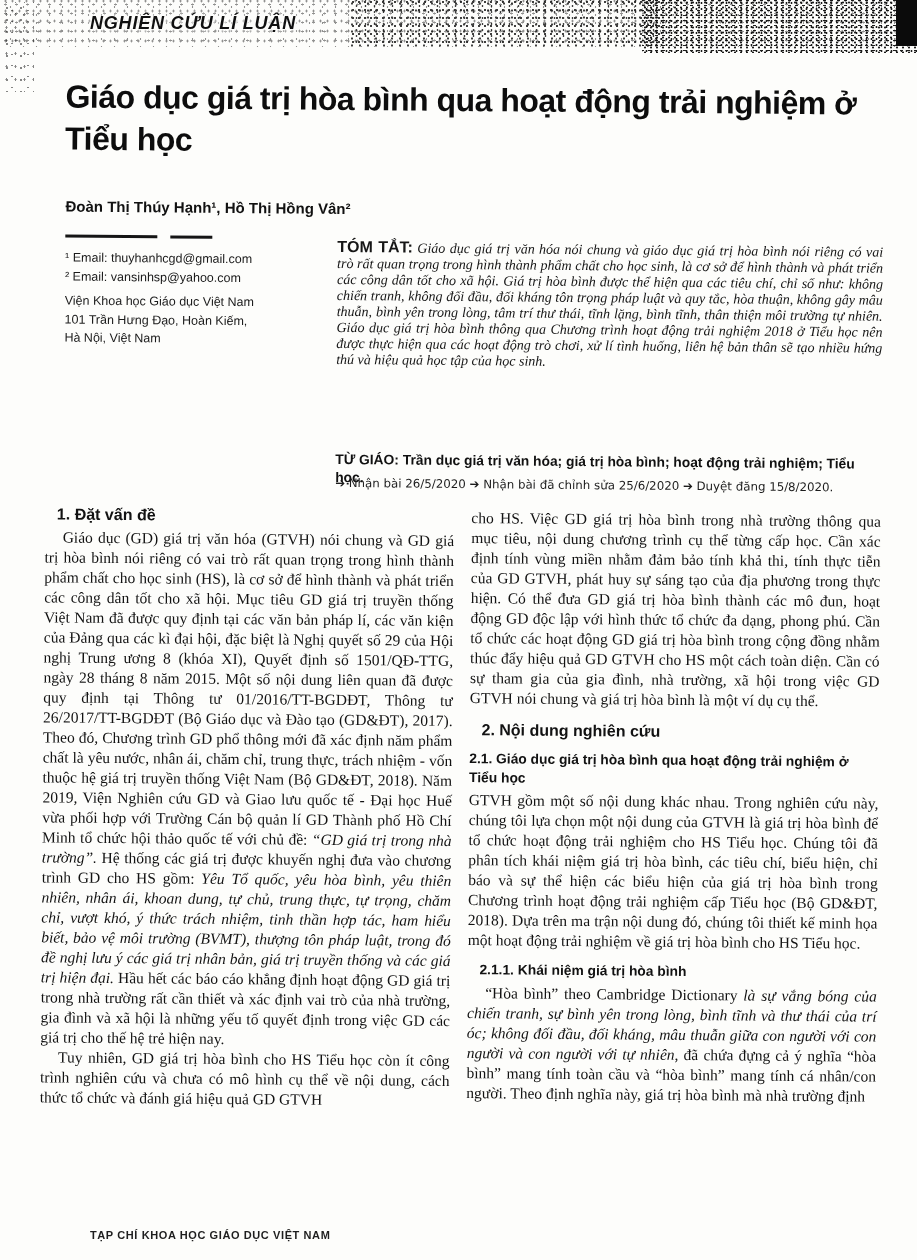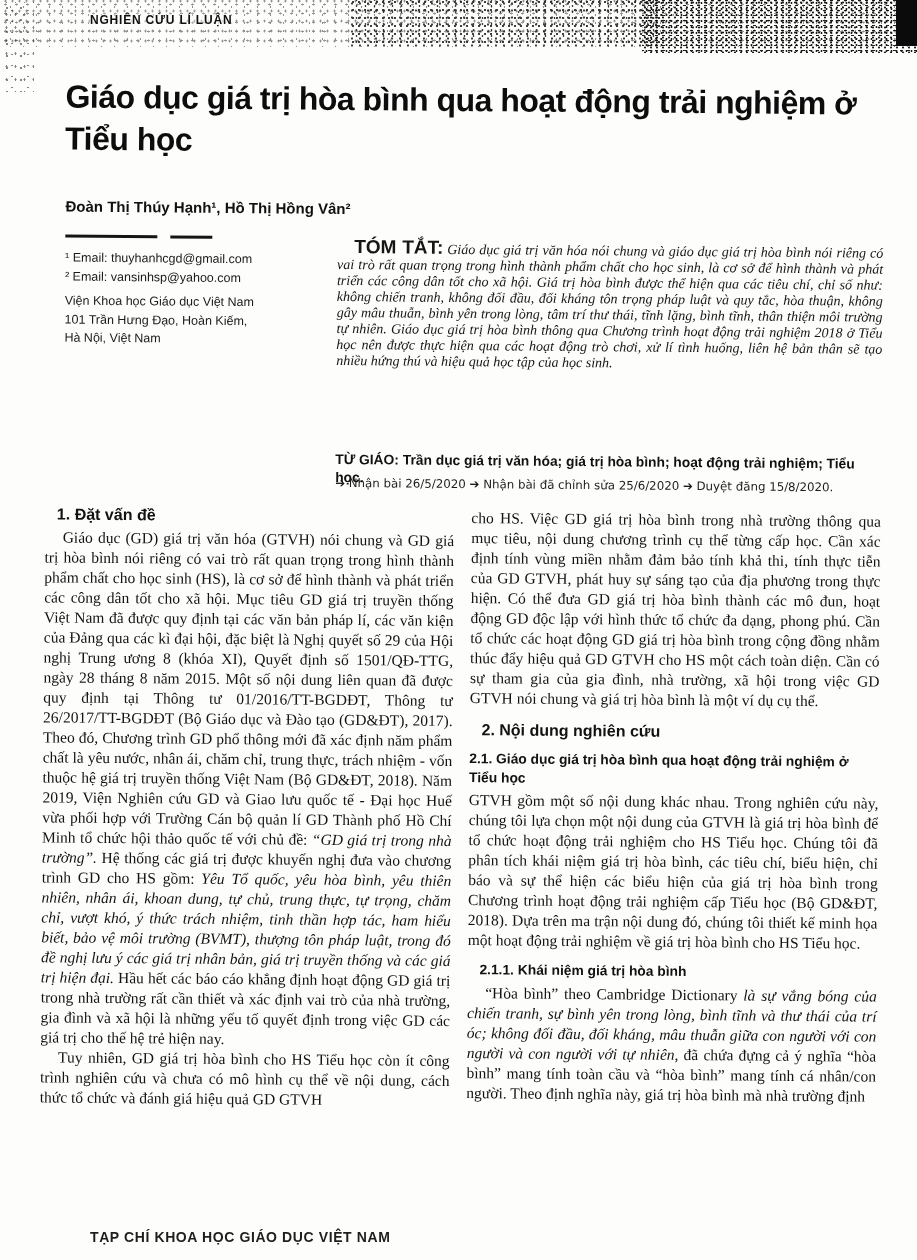--- a/index.html
+++ b/index.html
@@ -24,23 +24,24 @@
   }
   .band-light{position:absolute;inset:0;opacity:.45;}
   .band-mid{position:absolute;top:0;bottom:0;left:38%;width:34%;opacity:.8;
     background-size:8px 7px,9px 6px,6px 8px;}
   .band-heavy{position:absolute;top:0;bottom:-6px;right:0;width:30%;opacity:.95;
     background-size:6px 5px,7px 5px,5px 6px;}
   .band-corner{position:absolute;top:0;right:0;width:21px;height:46px;background:#0b0b0b;}
   .band-label{
     position:absolute;left:90px;top:13px;
     font-family:"Liberation Sans","DejaVu Sans",sans-serif;
-    font-weight:bold;font-size:12px;letter-spacing:.8px;color:#101010;
+    font-weight:bold;font-size:18px;letter-spacing:.8px;color:#101010;
     text-shadow:0 0 4px #fdfdfb,0 0 6px #fdfdfb,1px 1px 3px #fdfdfb;
     white-space:nowrap;
+    font-style:italic;
   }
   .edge-speck{position:absolute;top:2px;left:0;width:34px;height:90px;opacity:.5;
     background-size:14px 12px,16px 11px,9px 13px;}
   
   .scan{position:absolute;inset:0;transform:rotate(.5deg);transform-origin:50% 40%;}
   .title{
     position:absolute;left:62px;top:80px;width:812px;
     font-family:"Liberation Sans","DejaVu Sans",sans-serif;
     font-weight:bold;font-size:32px;line-height:1.3;letter-spacing:-.5px;
     color:#0d0d0d;margin:0;
@@ -60,21 +61,21 @@
     font-size:12.5px;line-height:1.48;color:#1a1a1a;
   }
   .contact .gap{height:6px;}
   .abstract{
     position:absolute;left:335px;top:240px;width:546px;
     font-size:14px;line-height:16px;text-align:justify;
     font-style:italic;color:#161616;
   }
   .abstract .lbl{
     font-style:normal;font-weight:bold;
-    font-family:"Liberation Sans","DejaVu Sans",sans-serif;font-size:19px;margin-left:17px;
+    font-family:"Liberation Sans","DejaVu Sans",sans-serif;font-size:16px;
   }
   .keywords{
     position:absolute;left:335px;top:452px;width:548px;
     font-family:"Liberation Sans","DejaVu Sans",sans-serif;
     font-weight:bold;font-size:13.8px;line-height:1.3;color:#111;
   }
   .dates{
     position:absolute;left:335px;top:477px;width:548px;
     font-family:"DejaVu Sans","Liberation Sans",sans-serif;
     font-size:11.8px;color:#1c1c1c;
@@ -100,21 +101,21 @@
     font-weight:bold;font-size:13.8px;margin:10px 0 3px 12px;text-align:left;
   }
   .sp-above{margin-top:12px;}
   .it{font-style:italic;}
   
   .footer{
     position:absolute;left:0;right:0;top:1228px;height:26px;
     font-family:"Liberation Sans","DejaVu Sans",sans-serif;color:#2a2a2a;
   }
   .footer .pagenum{position:absolute;left:22px;top:3px;font-size:15px;color:#555;margin-top:26px;}
-  .footer .journal{position:absolute;left:90px;top:1px;font-size:14px;font-weight:bold;
+  .footer .journal{position:absolute;left:90px;top:1px;font-size:11px;font-weight:bold;
     letter-spacing:.6px;color:#1e1e1e;}
 </style>
 </head>
 <body>
 
 <div class="page">
 
   <div class="band">
     <div class="band-light speck"></div>
     <div class="band-mid speck"></div>

